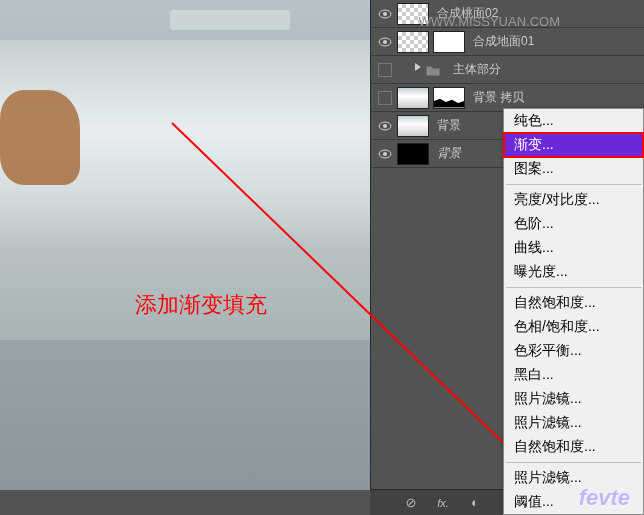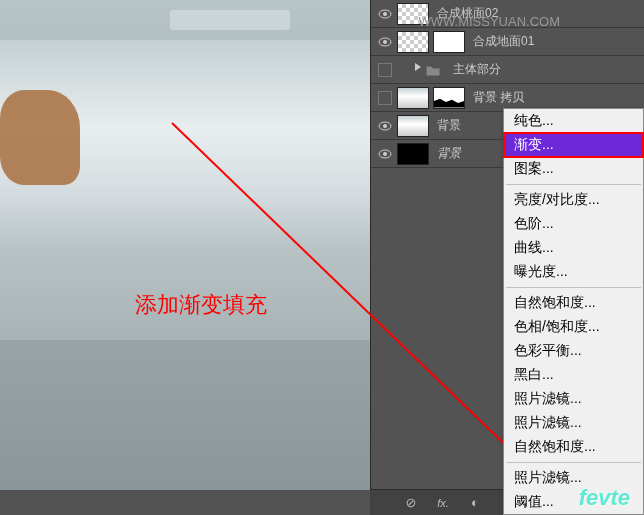--- a/index.html
+++ b/index.html
@@ -26,21 +26,21 @@
 .layer-name-italic { font-style: italic; }
 .folder-icon { margin-left: 20px; margin-right: 6px; display: flex; }
 .triangle { width: 0; height: 0; border-top: 4px solid transparent; border-bottom: 4px solid transparent; border-left: 6px solid #ccc; margin-right: 4px; }
 .context-menu { position: absolute; right: 0; top: 108px; width: 141px; background: #f0f0f0; border: 1px solid #888; box-shadow: 2px 2px 6px rgba(0,0,0,0.4); z-index: 10; }
 .menu-item { padding: 3px 10px; font-size: 14px; color: #000; cursor: pointer; white-space: nowrap; }
 .menu-item.selected { background: #6d28d9; color: #fff; }
 .menu-item.red-box { outline: 2px solid #ff0000; outline-offset: -1px; }
 .menu-sep { height: 1px; background: #c0c0c0; margin: 3px 2px; }
 .bottom-bar { position: absolute; bottom: 0; left: 370px; right: 0; height: 26px; background: #424242; border-top: 1px solid #2a2a2a; display: flex; align-items: center; justify-content: center; gap: 14px; z-index: 3; }
 .bottom-bar .icon { width: 18px; height: 18px; display: flex; align-items: center; justify-content: center; color: #bbb; font-size: 13px; }
-.fevte-logo { position: absolute; bottom: 4px; right: 14px; z-index: 20; font-size: 22px; font-weight: bold; color: #5eead4; font-style: italic; text-shadow: 1px 1px 2px rgba(255,255,255,0.5); }
+.fevte-logo { position: absolute; bottom: 4px; right: 14px; z-index: 20; font-size: 22px; font-weight: bold; color: #c4b5fd; font-style: italic; text-shadow: 1px 1px 2px rgba(255,255,255,0.5); }
 .watermark-url { position: absolute; top: 14px; right: 84px; color: #999; font-size: 13px; z-index: 4; }
 </style>
 </head>
 <body>
 
 <div class="canvas-area">
   <div class="snow-mountain"></div>
   <div class="animal"></div>
   <div class="watermark-top"></div>
   <div class="red-text">添加渐变填充</div>

